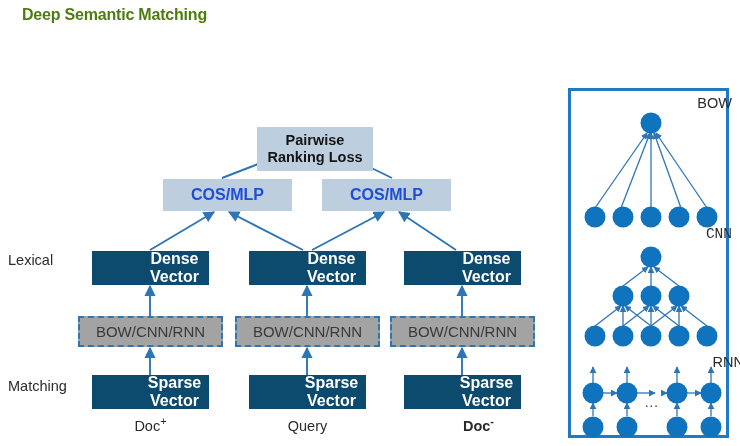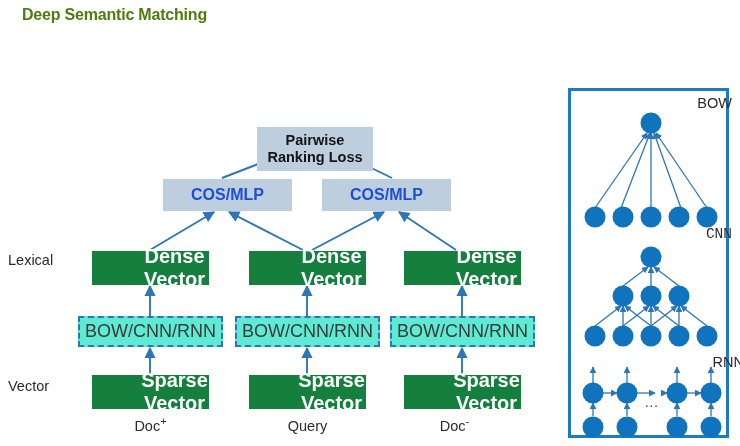--- a/index.html
+++ b/index.html
@@ -51,31 +51,31 @@
     font-weight: bold;
   }
   .box-cos {
     background: #bdcede;
     color: #1d4ed8;
     font-size: 16px;
     font-weight: bold;
   }
   .box-dense,
   .box-sparse {
-    background: #15803d;
+    background: #0c4a6e;
     color: #ffffff;
-    font-size: 20px;
+    font-size: 16px;
     font-weight: bold;
     padding-left: 48px;
   }
   .box-dashed {
-    background: #5eead4;
+    background: #a3a3a3;
     border: 2px dashed #2e75b6;
     color: #3a3a3a;
-    font-size: 18px;
+    font-size: 15px;
     font-weight: normal;
   }
 
   
   .side-label {
     position: absolute;
     font-size: 14.5px;
     color: #2b2b2b;
     white-space: nowrap;
   }
@@ -181,29 +181,29 @@
 
   <div class="box box-dashed" style="left:78px; top:316px; width:145px; height:31px;">BOW/CNN/RNN</div>
   <div class="box box-dashed" style="left:235px; top:316px; width:145px; height:31px;">BOW/CNN/RNN</div>
   <div class="box box-dashed" style="left:390px; top:316px; width:145px; height:31px;">BOW/CNN/RNN</div>
 
   <div class="box box-sparse" style="left:92px; top:375px; width:117px; height:34px;">Sparse Vector</div>
   <div class="box box-sparse" style="left:249px; top:375px; width:117px; height:34px;">Sparse Vector</div>
   <div class="box box-sparse" style="left:404px; top:375px; width:117px; height:34px;">Sparse Vector</div>
 
   <div class="side-label" style="left:8px; top:252px;">Lexical</div>
-  <div class="side-label" style="left:8px; top:378px;">Vector</div>
+  <div class="side-label" style="left:8px; top:378px;">Matching</div>
 
   <div class="caption-label" style="left:249px; top:415px; width:117px;">
     <span>Query</span><sup></sup>
   </div>
   <div class="caption-label" style="left:92px; top:415px; width:117px;">
     <span>Doc</span><sup>+</sup>
   </div>
-  <div class="caption-label" style="left:396px; top:415px; width:117px;">
+  <div class="caption-label" style="left:420px; top:415px; width:117px;font-weight:bold;">
     <span>Doc</span><sup>-</sup>
   </div>
 
   <div id="right-panel">
 
     <svg class="panel-svg" viewBox="0 0 161 350" xmlns="http://www.w3.org/2000/svg">
       <defs>
         <marker id="pah" markerWidth="6" markerHeight="6" refX="4.6" refY="2.6" orient="auto" markerUnits="strokeWidth">
           <path d="M0,0 L5.2,2.6 L0,5.2 z" fill="#2e75b6"></path>
         </marker>

